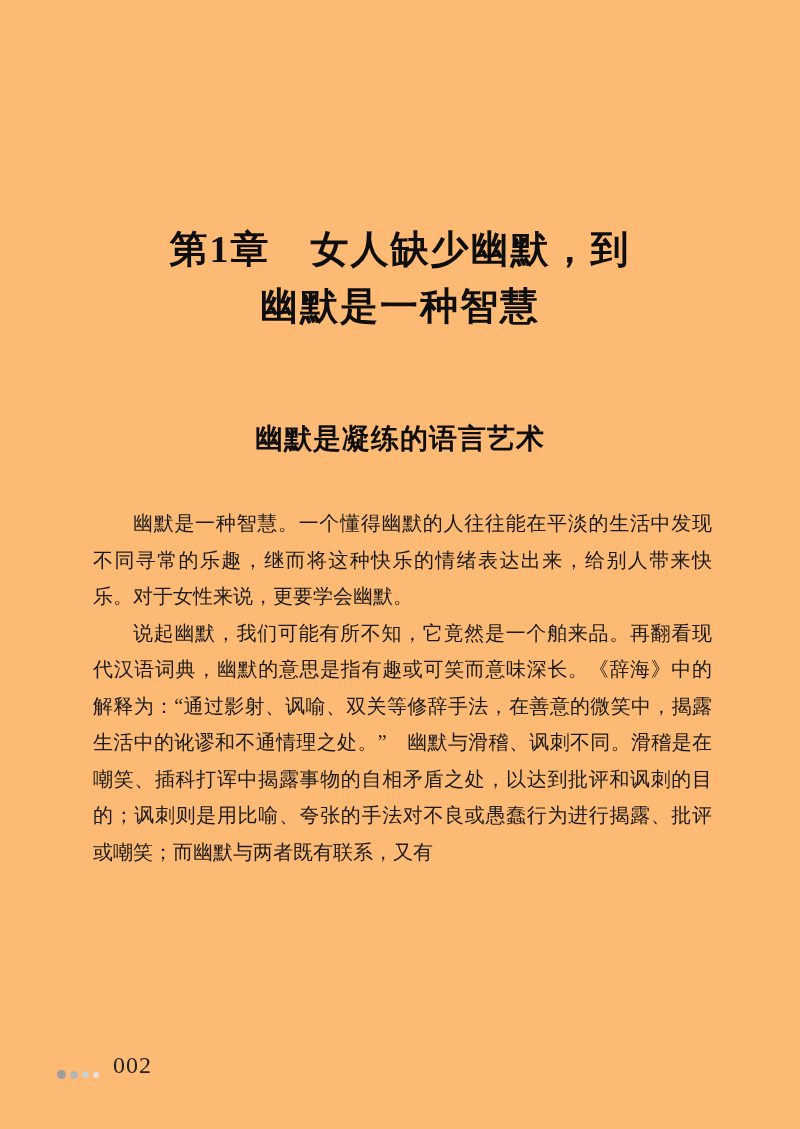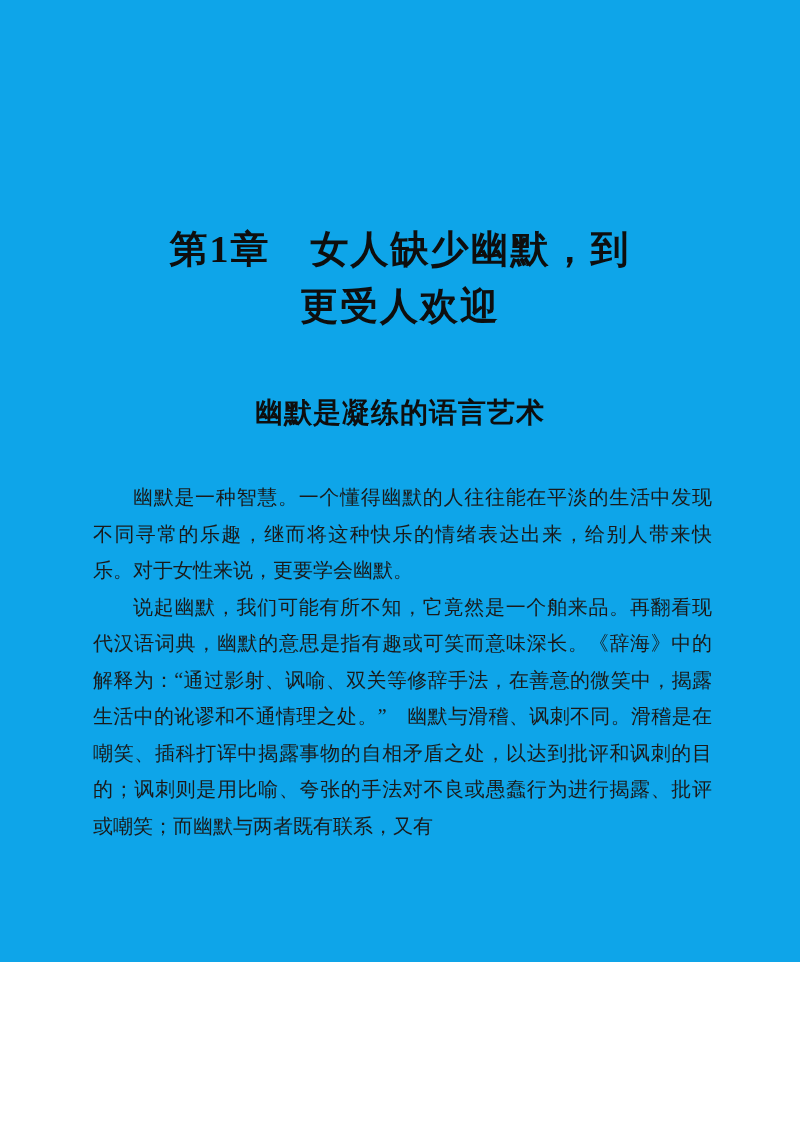--- a/index.html
+++ b/index.html
@@ -3,22 +3,22 @@
 <meta charset="utf-8">
 <style>
   html, body {
     margin: 0;
     padding: 0;
     background: #ffffff;
   }
   .page {
     position: relative;
     width: 800px;
-    height: 962px;
-    background: #0ea5e9;
+    height: 1129px;
+    background: #fdba74;
     font-family: "Liberation Serif", "DejaVu Serif", serif;
     color: #151515;
     overflow: hidden;
     box-sizing: border-box;
   }
   .chapter-title {
     padding-top: 196px;
     text-align: center;
     font-weight: bold;
     font-size: 38px;
@@ -33,21 +33,21 @@
     margin: 72px 90px 0 93px;
     font-size: 20px;
     line-height: 35px;
     font-style: italic;
     letter-spacing: 0.4px;
     text-align: justify;
     text-indent: 2em;
     color: #1c1c1c;
   }
   .section-heading {
-    margin-top: 58px;
+    margin-top: 84px;
     text-align: center;
     font-weight: bold;
     font-size: 28px;
     line-height: 40px;
     letter-spacing: 1px;
     color: #0e0e0e;
   }
   .body-text {
     margin: 46px 88px 8px 93px;
     font-size: 20px;
@@ -87,21 +87,21 @@
     color: #222222;
   }
 </style>
 </head>
 <body>
 
 <div class="page">
 
   <h1 class="chapter-title">
     <span class="title-line">第1章　女人缺少幽默，到</span>
-    <span class="title-line">更受人欢迎</span>
+    <span class="title-line">幽默是一种智慧</span>
   </h1>
 
 
   <h2 class="section-heading">幽默是凝练的语言艺术</h2>
 
   <div class="body-text">
     <p>幽默是一种智慧。一个懂得幽默的人往往能在平淡的生活中发现不同寻常的乐趣，继而将这种快乐的情绪表达出来，给别人带来快乐。对于女性来说，更要学会幽默。</p>
     <p>说起幽默，我们可能有所不知，它竟然是一个舶来品。再翻看现代汉语词典，幽默的意思是指有趣或可笑而意味深长。《辞海》中的解释为：“通过影射、讽喻、双关等修辞手法，在善意的微笑中，揭露生活中的讹谬和不通情理之处。”　幽默与滑稽、讽刺不同。滑稽是在嘲笑、插科打诨中揭露事物的自相矛盾之处，以达到批评和讽刺的目的；讽刺则是用比喻、夸张的手法对不良或愚蠢行为进行揭露、批评或嘲笑；而幽默与两者既有联系，又有</p>
   </div>
 

